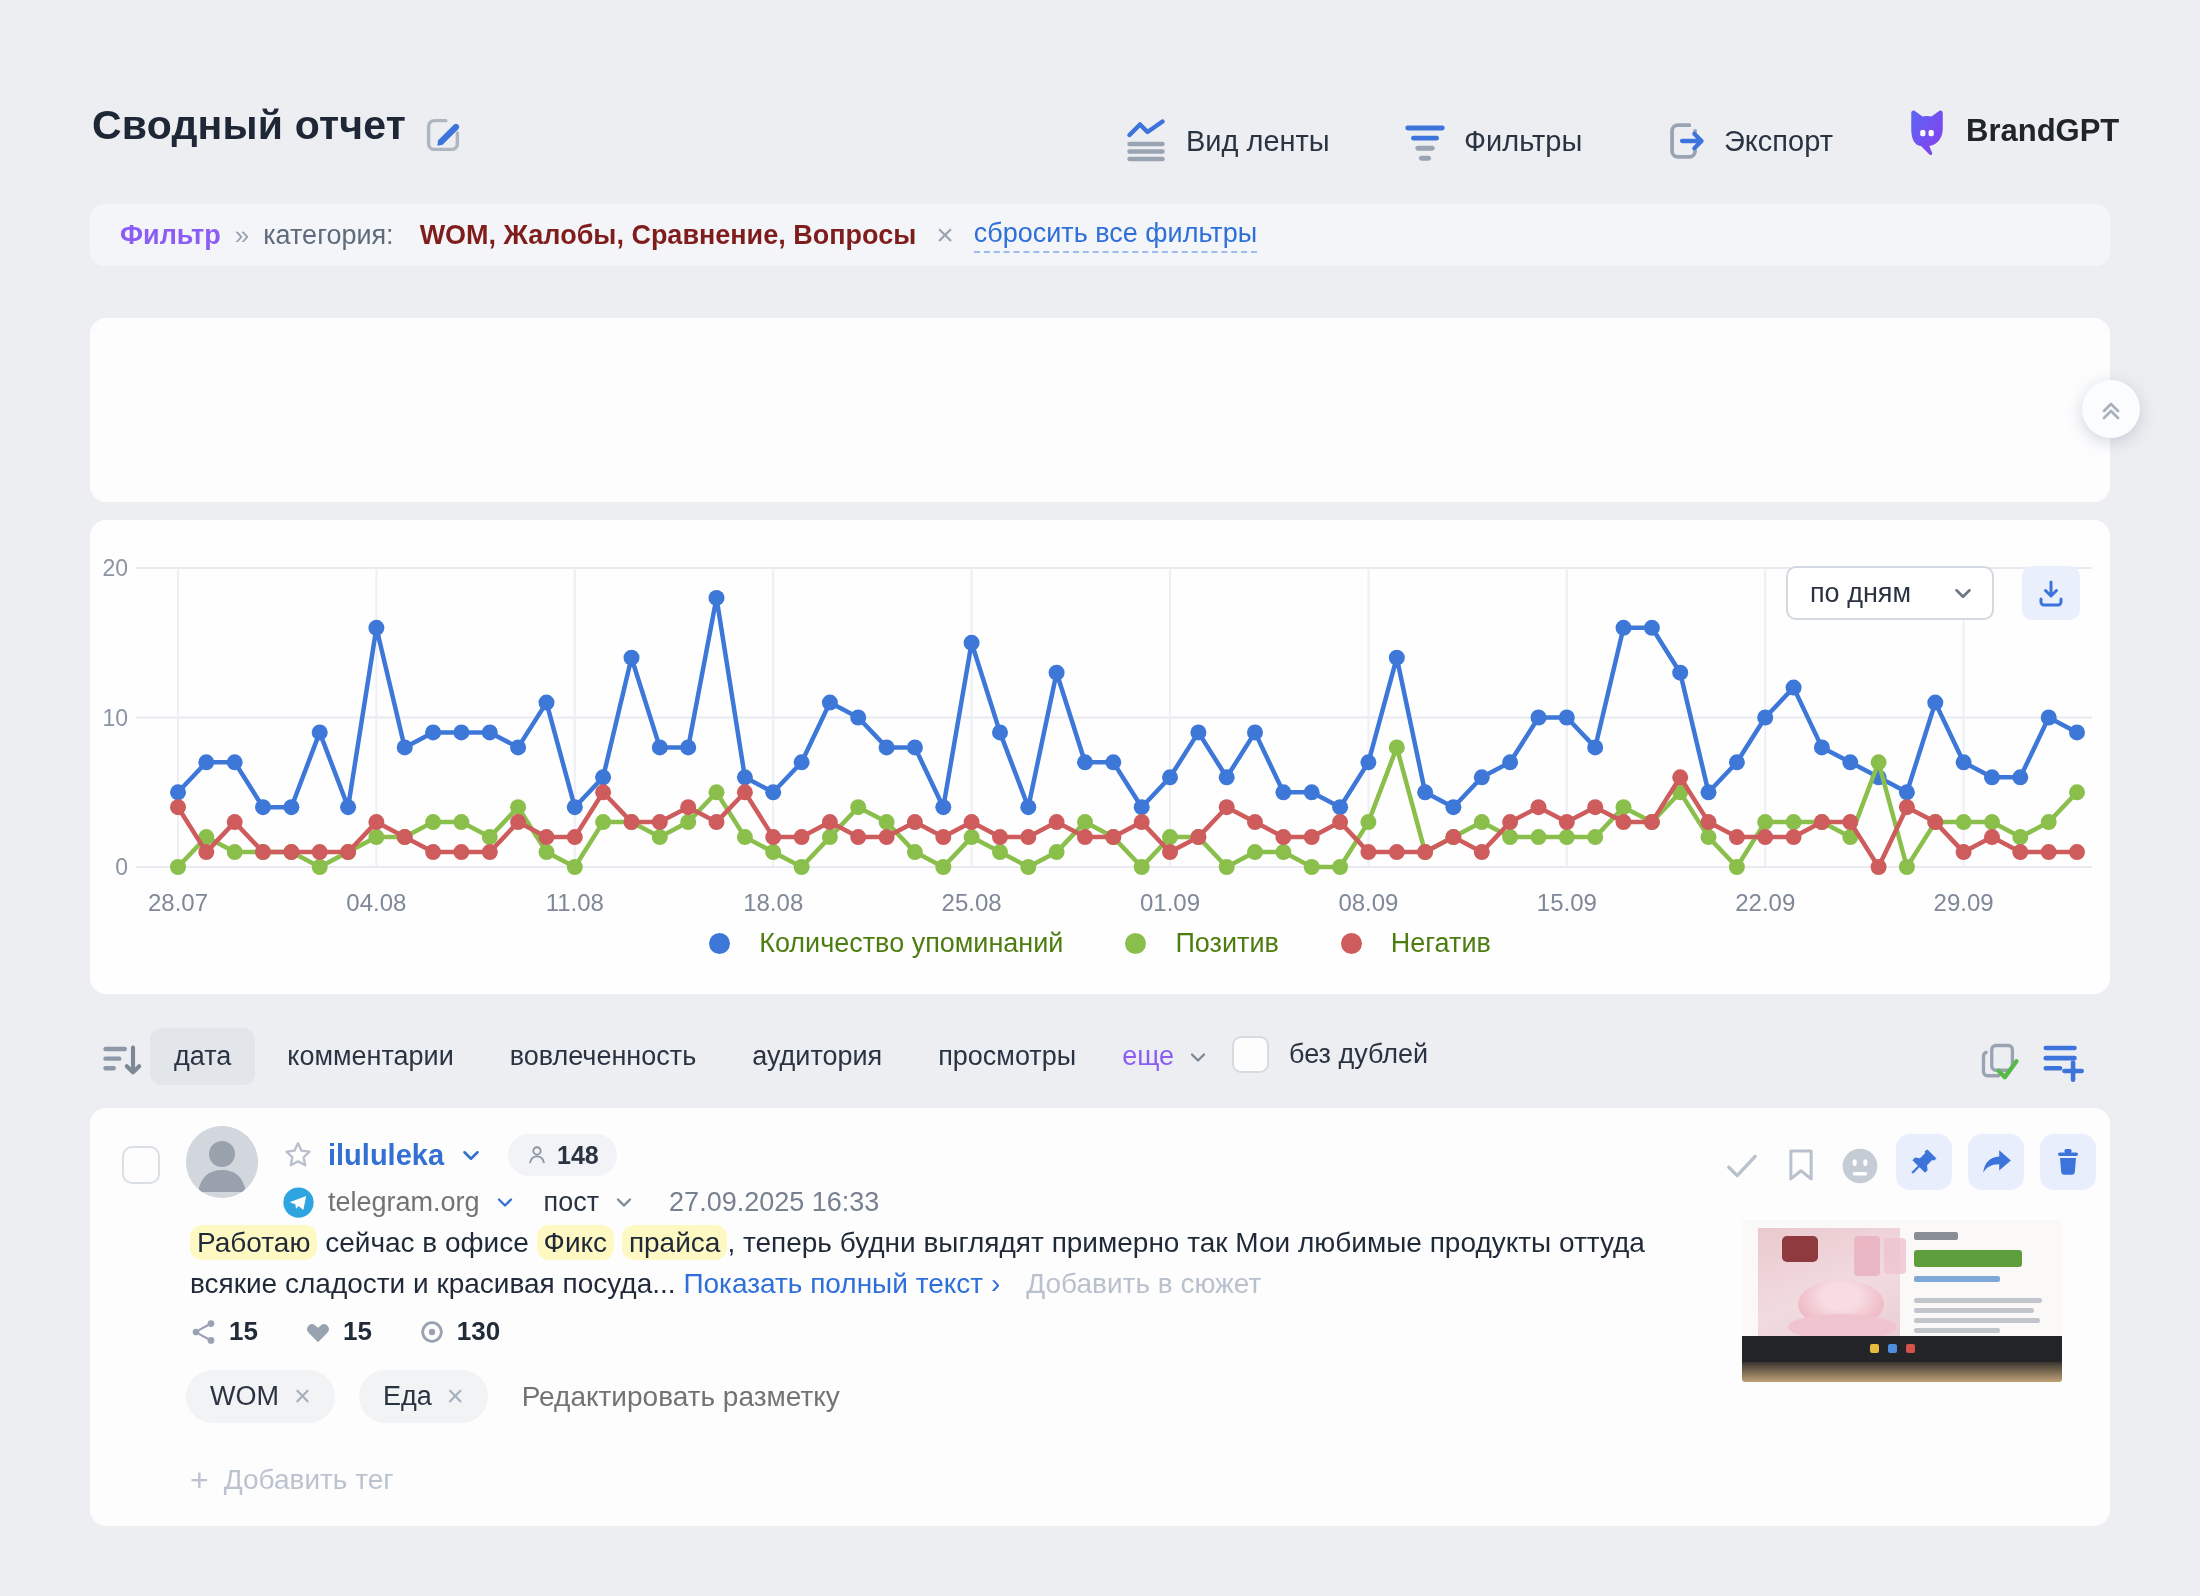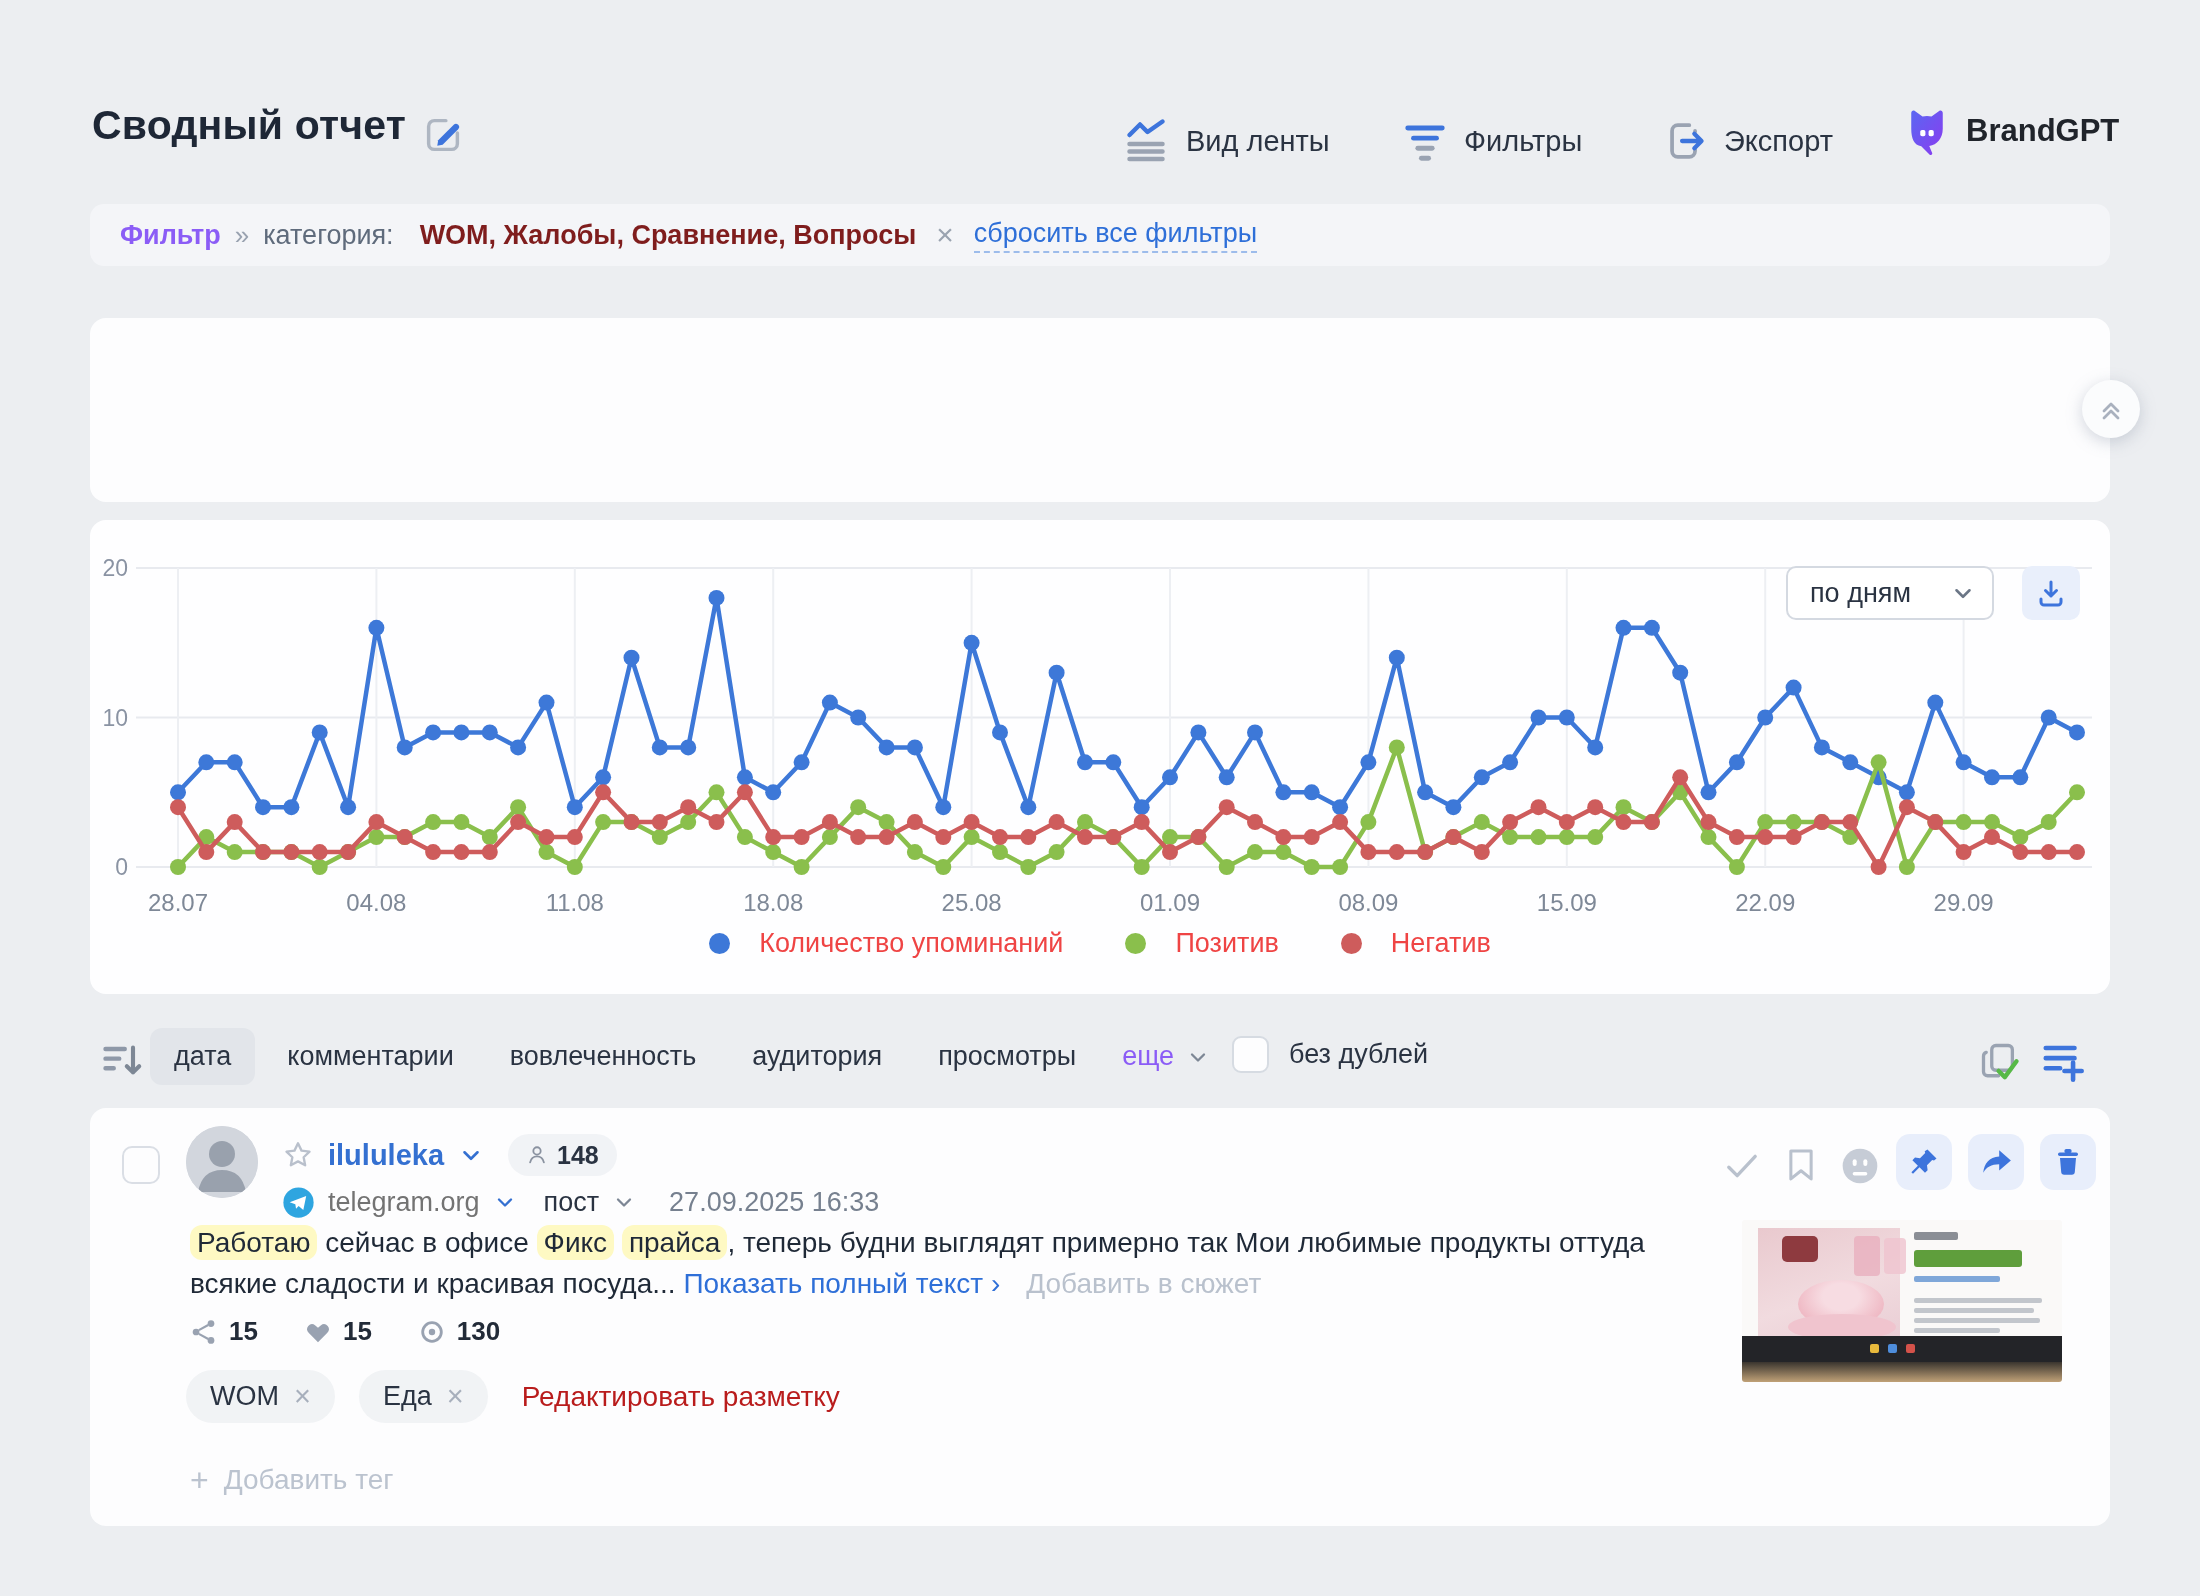--- a/index.html
+++ b/index.html
@@ -32,21 +32,21 @@
   .stat-row .val { color:#242D3C; }
   .badge { background:#EEF0F4; border-radius:15px; padding:5px 14px; font-size:22px; font-weight:700; color:#2A3342; }
 
   .collapse-fab { left:2082px; top:380px; width:58px; height:58px; border-radius:50%; background:#FBFCFD; box-shadow:0 4px 16px rgba(130,140,160,.35); display:flex; align-items:center; justify-content:center; cursor:pointer; z-index:5; }
 
   
   .chart-card { left:90px; top:520px; width:2020px; height:474px; background:#FEFEFF; }
   .period-select { left:1786px; top:566px; width:208px; height:54px; background:#fff; border:2px solid #D4D9E1; border-radius:10px; display:flex; align-items:center; justify-content:space-between; padding:0 16px 0 22px; font-size:27px; color:#2A3342; cursor:pointer; z-index:3; }
   .dl-btn { left:2022px; top:566px; width:58px; height:54px; background:#E9EFFB; border-radius:10px; display:flex; align-items:center; justify-content:center; cursor:pointer; z-index:3; }
   .legend { left:90px; top:928px; width:2020px; display:flex; justify-content:center; gap:62px; }
-  .legend-item { display:flex; align-items:center; gap:29px; font-size:27px; color:#ef4444; }
+  .legend-item { display:flex; align-items:center; gap:29px; font-size:27px; color:#4d7c0f; }
   .legend-dot { width:21px; height:21px; border-radius:50%; }
 
   
   .sort-bar { left:150px; top:1028px; display:flex; align-items:center; gap:8px; }
   .tab { font-size:27px; color:#2A3342; padding:13px 24px; border-radius:12px; cursor:pointer; white-space:nowrap; }
   .tab.active { background:#E2E5EA; }
   .more { display:flex; align-items:center; gap:12px; font-size:27px; color:#8b5cf6; padding:13px 14px; cursor:pointer; }
   .dedupe { position:absolute; left:1232px; top:1036px; display:flex; align-items:center; gap:20px; cursor:pointer; }
   .checkbox { width:37px; height:37px; border:2.5px solid #D6DBE2; border-radius:9px; background:#FDFDFE; }
   .dedupe-label { font-size:27px; color:#2A3342; }
@@ -68,21 +68,21 @@
   .hl { background:#fef9c3; border-radius:12px; padding:2px 7px; }
   .post-link { color:#2E6FD8; cursor:pointer; }
   .muted-act { color:#B9C1CD; margin-left:26px; cursor:pointer; }
 
   .post-stats { left:190px; top:1316px; display:flex; align-items:center; gap:46px; }
   .pstat { display:flex; align-items:center; gap:11px; font-size:26px; font-weight:700; color:#222B38; }
 
   .tags-row { left:186px; top:1372px; display:flex; align-items:center; gap:24px; }
   .tag-pill { display:flex; align-items:center; gap:15px; background:#F1F3F5; border-radius:27px; height:53px; padding:0 24px; font-size:27px; color:#2A3342; }
   .tag-x { color:#A7AFBC; font-size:29px; cursor:pointer; }
-  .edit-markup { font-size:28px; color:#b91c1c; cursor:pointer; margin-left:10px; }
+  .edit-markup { font-size:28px; color:#737373; cursor:pointer; margin-left:10px; }
   .add-tag { left:190px; top:1462px; display:flex; align-items:center; gap:15px; font-size:28px; color:#BBC3CF; cursor:pointer; }
   .add-tag .plus { font-size:32px; line-height:28px; }
 
   .ico-btn { position:absolute; width:56px; height:56px; border-radius:14px; background:#E8EEFB; display:flex; align-items:center; justify-content:center; cursor:pointer; }
   .ghost-ico { position:absolute; cursor:pointer; }
 
   .thumb { left:1742px; top:1220px; width:320px; height:162px; background:#FAF9F8; border-radius:3px; overflow:hidden; }
   .thumb .photo { position:absolute; left:16px; top:8px; width:142px; height:116px; background:linear-gradient(160deg,#E9C9CE,#F1DBDF 55%,#E9CDD4); }
   .thumb .mug { position:absolute; left:24px; top:8px; width:36px; height:26px; background:#8E3A3F; border-radius:5px; }
   .thumb .glass { position:absolute; left:96px; top:8px; width:26px; height:40px; background:#E8AFBE; opacity:.8; border-radius:4px; }

